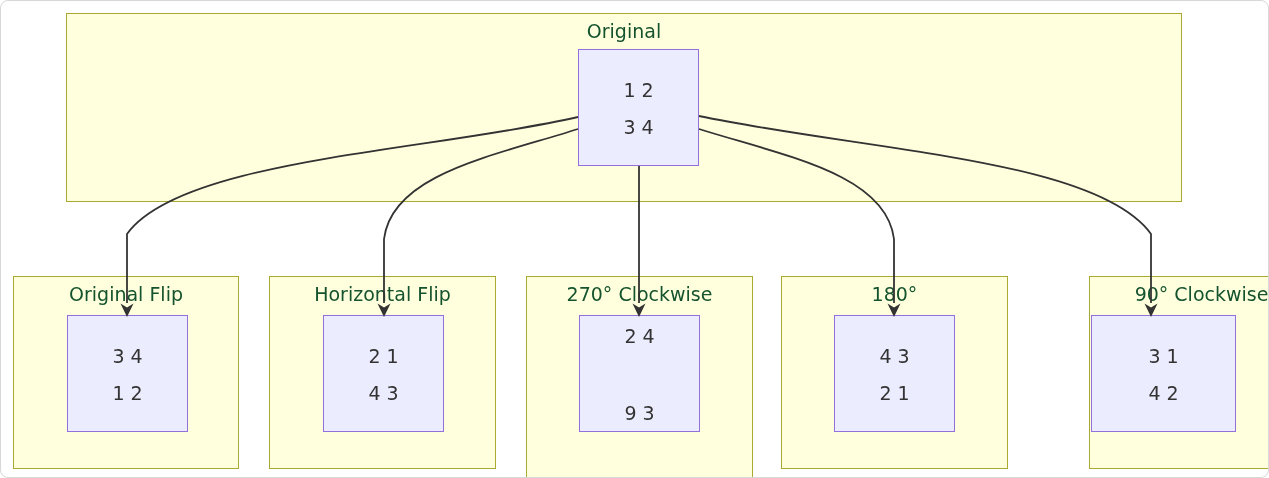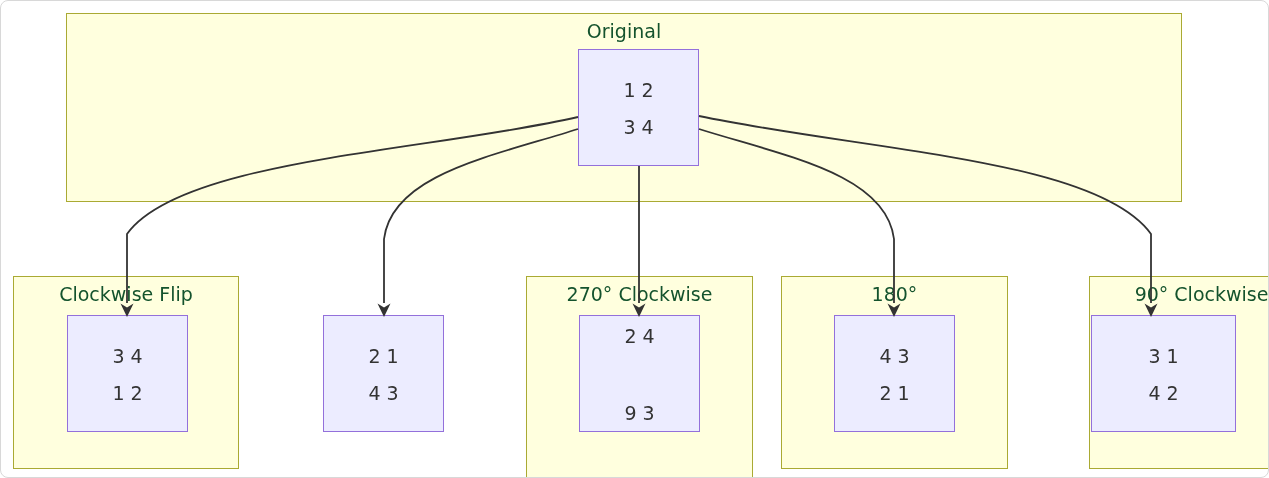--- a/index.html
+++ b/index.html
@@ -96,27 +96,30 @@
 
   <div class="cluster" id="cluster-original">
     <div class="cluster-title">Original</div>
   </div>
   <div class="node" id="node-original">
     <div class="matrix-line">1 2</div>
     <div class="matrix-line">3 4</div>
   </div>
 
   <div class="cluster" id="cluster-vflip">
-    <div class="cluster-title">Clockwise Flip</div>
+    <div class="cluster-title">Original Flip</div>
   </div>
   <div class="node" id="node-vflip">
     <div class="matrix-line">3 4</div>
     <div class="matrix-line">1 2</div>
   </div>
 
+  <div class="cluster" id="cluster-hflip">
+    <div class="cluster-title">Horizontal Flip</div>
+  </div>
   <div class="node" id="node-hflip">
     <div class="matrix-line">2 1</div>
     <div class="matrix-line">4 3</div>
   </div>
 
   <div class="cluster" id="cluster-270">
     <div class="cluster-title">270° Clockwise</div>
   </div>
   <div class="node" id="node-270">
     <div class="matrix-line">2 4</div>

